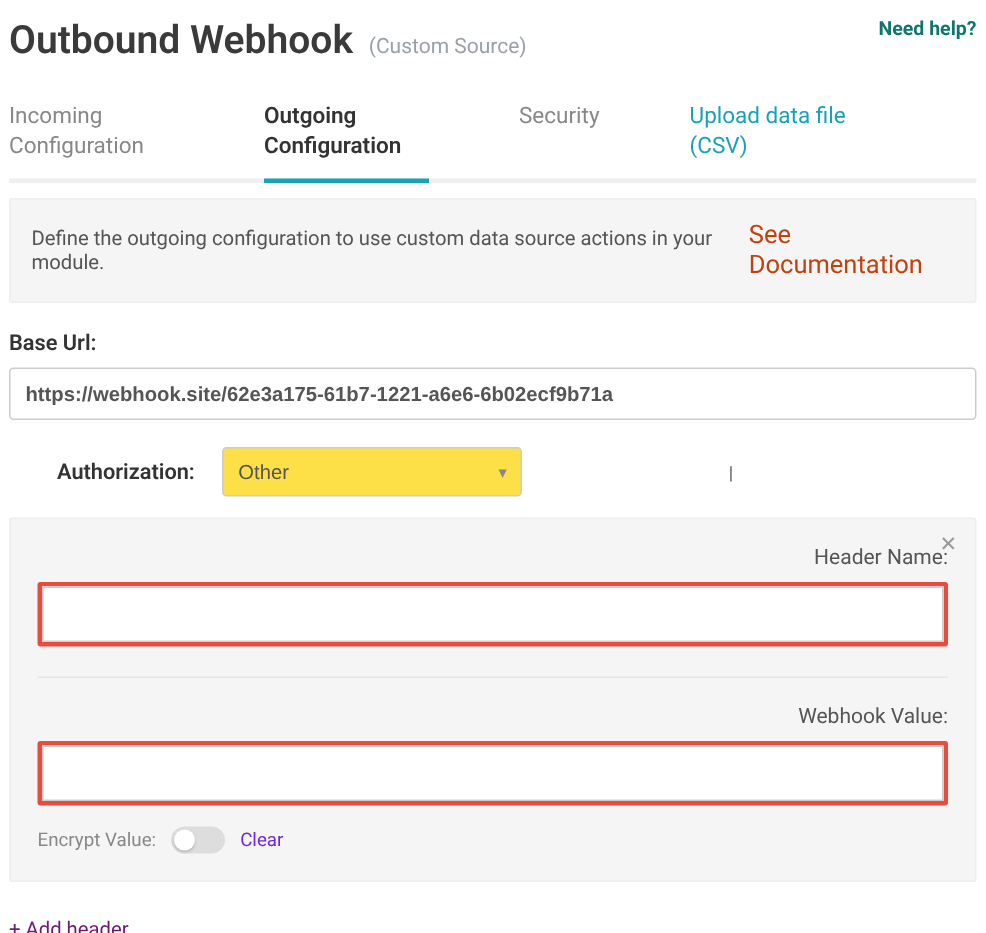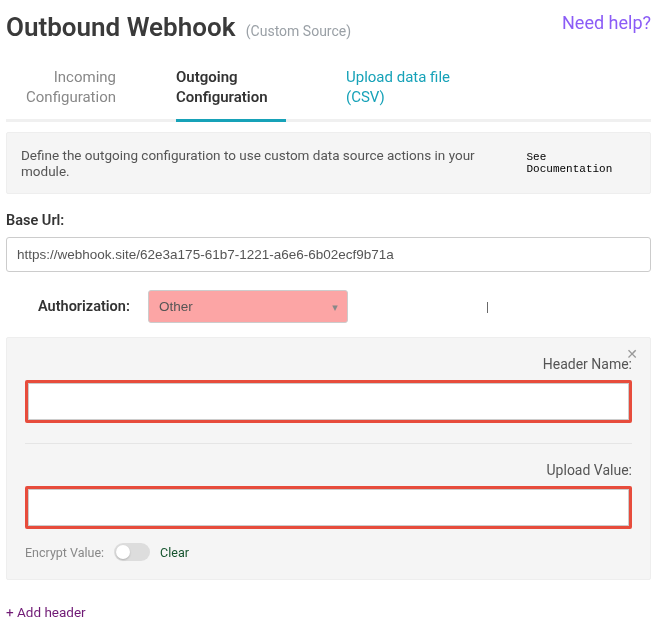--- a/index.html
+++ b/index.html
@@ -7,63 +7,64 @@
     font-family: -apple-system, BlinkMacSystemFont, "Segoe UI", Roboto, "Helvetica Neue", Arial, sans-serif;
     background: #fff;
     color: #333;
     width: 657px;
     margin: 0 auto;
     padding: 6px;
   }
   .header { display:flex; align-items:flex-start; justify-content:space-between; padding: 6px 0 8px 0; }
   .title { font-size: 26px; font-weight: 600; color: #3a3a3a; }
   .title .sub { font-size: 14px; color: #9aa0a6; font-weight: 400; margin-left: 4px; }
-  .help-link { color: #8b5cf6; font-size: 18px; font-weight: 400; cursor:pointer; }
+  .help-link { color: #0f766e; font-size: 13px; font-weight: 700; cursor:pointer; }
   .tabs { display:flex; gap: 60px; border-bottom: 3px solid #f0f0f0; margin-top: 10px; position:relative; }
   .tab { font-size: 15px; color: #888; padding: 8px 0 12px 0; cursor:pointer; line-height:1.3; }
   .tab.active { color: #333; font-weight: 600; border-bottom: 3px solid #17a2b8; margin-bottom:-3px; }
   .tab.link { color:#17a2b8; }
   .info-bar { background:#f5f5f5; border:1px solid #eee; margin-top:10px; padding:14px; font-size:13.5px; color:#555; display:flex; justify-content:space-between; align-items:center; border-radius:2px;gap:12px;}
-  .info-bar a { color:#000000; font-size:11px; text-decoration:none;font-family:Liberation Mono, monospace; }
+  .info-bar a { color:#c2410c; font-size:17px; text-decoration:none; }
   .field-label { font-weight:600; font-size:14.5px; margin-top:18px; color:#333; }
-  .text-input { width:100%; border:1px solid #ccc; border-radius:3px; padding:9px 10px; font-size:13.5px; margin-top:8px; color:#555; }
+  .text-input { width:100%; border:1px solid #ccc; border-radius:3px; padding:9px 10px; font-size:13.5px; margin-top:8px; color:#555;font-weight:bold; }
   .auth-row { display:flex; align-items:center; gap:18px; margin-top:18px; }
   .auth-row .field-label { margin-top:0;margin-left:32px; }
   .select-wrap { position:relative; }
-  .select-wrap select { width:200px; border:1px solid #ccc; border-radius:3px; padding:8px 10px; font-size:13.5px; color:#555; appearance:none; background:#fca5a5; }
+  .select-wrap select { width:200px; border:1px solid #ccc; border-radius:3px; padding:8px 10px; font-size:13.5px; color:#555; appearance:none; background:#fde047; }
   .select-wrap .chev { position:absolute; right:10px; top:50%; transform:translateY(-50%); color:#888; font-size:11px; pointer-events:none; }
   .cursor-mark { font-size:12px; color:#555; margin-left:120px; }
   .header-box { background:#f5f5f5; border:1px solid #eee; margin-top:14px; padding:18px; position:relative; border-radius:2px;}
   .header-box .close { position:absolute; top:8px; right:12px; color:#999; font-size:14px; cursor:pointer; }
   .hb-label { font-size:14px; color:#555; margin-bottom:8px;text-align:right; }
   .hb-input-wrap { border:3px solid #e74c3c; border-radius:2px; margin-bottom:20px;}
   .hb-input { width:100%; border:1px solid #ccc; padding:10px; font-size:13.5px; background:#fff; }
   .divider { border:none; border-top:1px solid #e5e5e5; margin: 0 0 18px 0;}
   .encrypt-row { display:flex; align-items:center; gap:10px; font-size:12.5px; color:#888; margin-top:-6px;}
   .toggle { width:36px; height:18px; background:#ddd; border-radius:10px; position:relative; cursor:pointer;}
   .toggle::after { content:""; width:14px; height:14px; background:#fff; border-radius:50%; position:absolute; top:2px; left:2px; box-shadow:0 1px 2px rgba(0,0,0,.2);}
-  .clear-link { color:#14532d; font-size:12.5px; cursor:pointer;}
+  .clear-link { color:#6d28d9; font-size:12.5px; cursor:pointer;}
   .add-header { color:#701a75; font-size:13.5px; margin-top:24px; cursor:pointer; display:inline-block;}
 </style>
 </head>
 <body>
 
 
 
 <div class="header">
   <div class="title">
     <span>Outbound Webhook</span>
     <span class="sub">(Custom Source)</span>
   </div>
   <span class="help-link">Need help?</span>
 </div>
 
 <div class="tabs">
-  <div class="tab" style="max-width:110px;text-align:right;"><span>Incoming Configuration</span></div>
+  <div class="tab" style="max-width:110px;"><span>Incoming Configuration</span></div>
   <div class="tab active" style="max-width:110px;"><span>Outgoing Configuration</span></div>
+  <div class="tab"><span>Security</span></div>
   <div class="tab link" style="max-width:115px;"><span>Upload data file (CSV)</span></div>
 </div>
 
 <div class="info-bar">
   <span>Define the outgoing configuration to use custom data source actions in your module.</span>
   <a href="#">See Documentation</a>
 </div>
 
 <div class="field-label">Base Url:</div>
 <input class="text-input" type="text" value="https://webhook.site/62e3a175-61b7-1221-a6e6-6b02ecf9b71a" style="">
@@ -82,21 +83,21 @@
 <div class="header-box">
   <span class="close">✕</span>
 
   <div class="hb-label">Header Name:</div>
   <div class="hb-input-wrap">
     <input class="hb-input" type="text" value="" style="">
   </div>
 
   <hr class="divider">
 
-  <div class="hb-label">Upload Value:</div>
+  <div class="hb-label">Webhook Value:</div>
   <div class="hb-input-wrap">
     <input class="hb-input" type="text" value="" style="">
   </div>
 
   <div class="encrypt-row">
     <span>Encrypt Value:</span>
     <div class="toggle"></div>
     <span class="clear-link">Clear</span>
   </div>
 </div>

